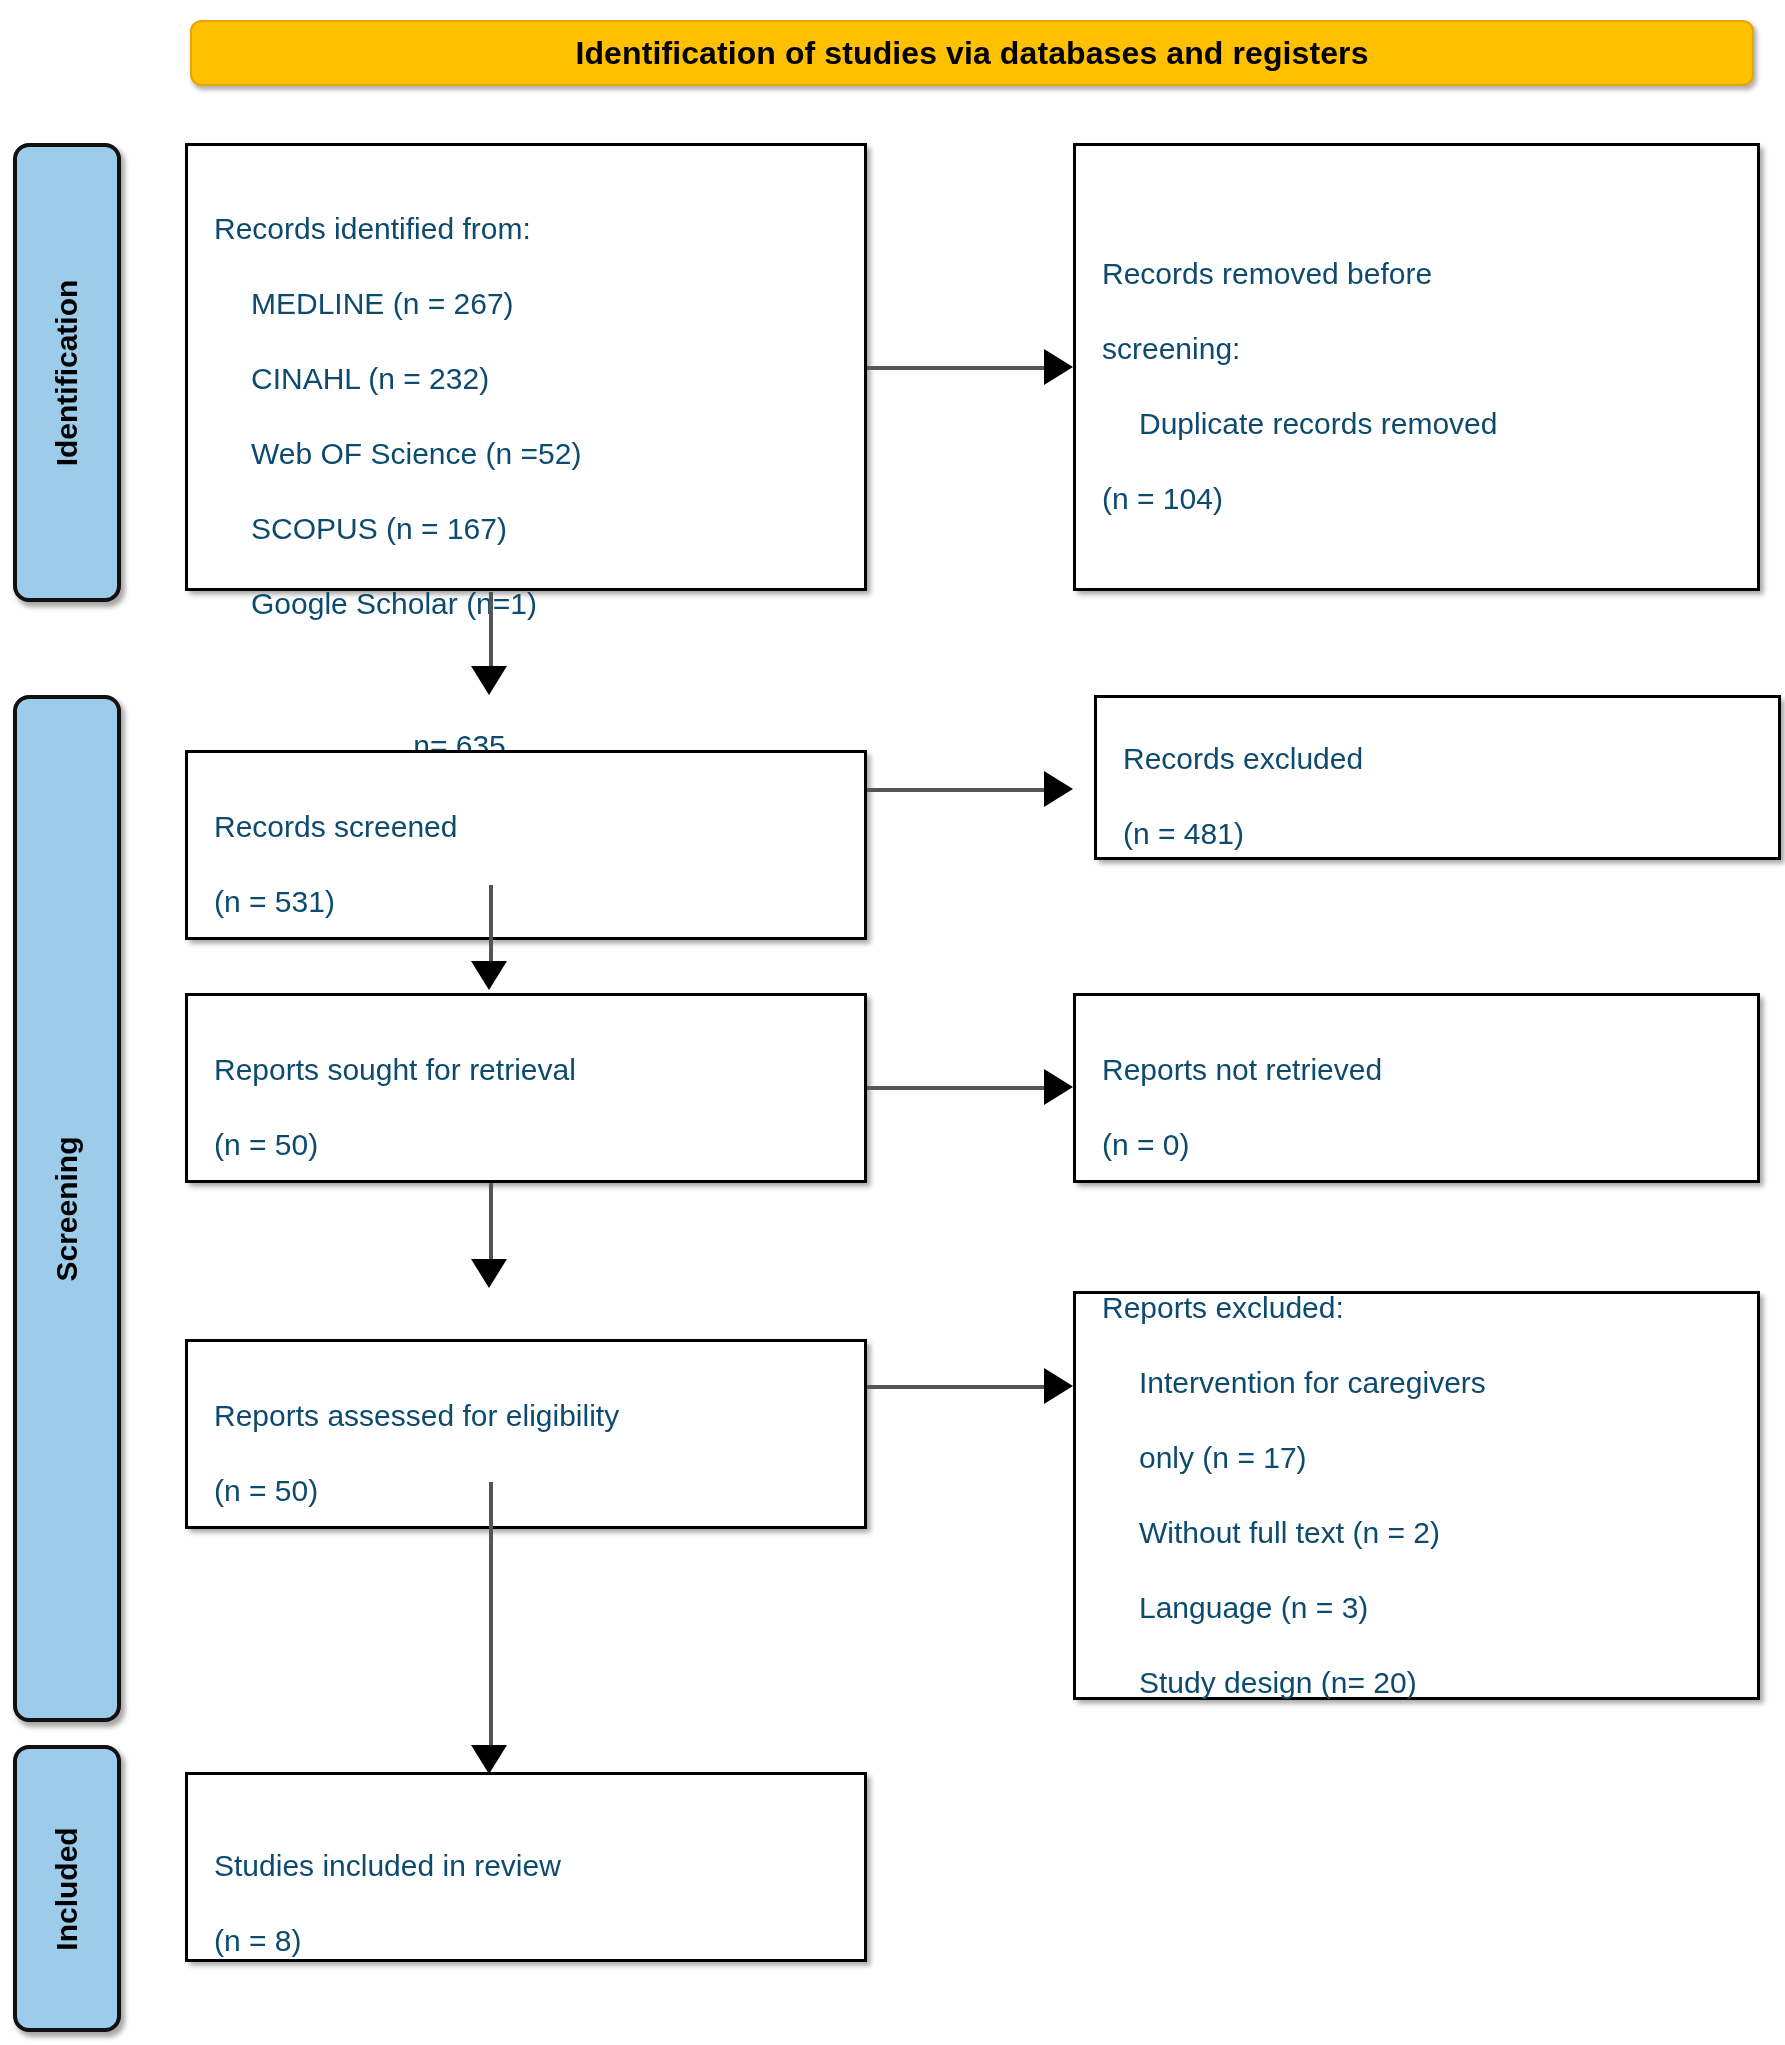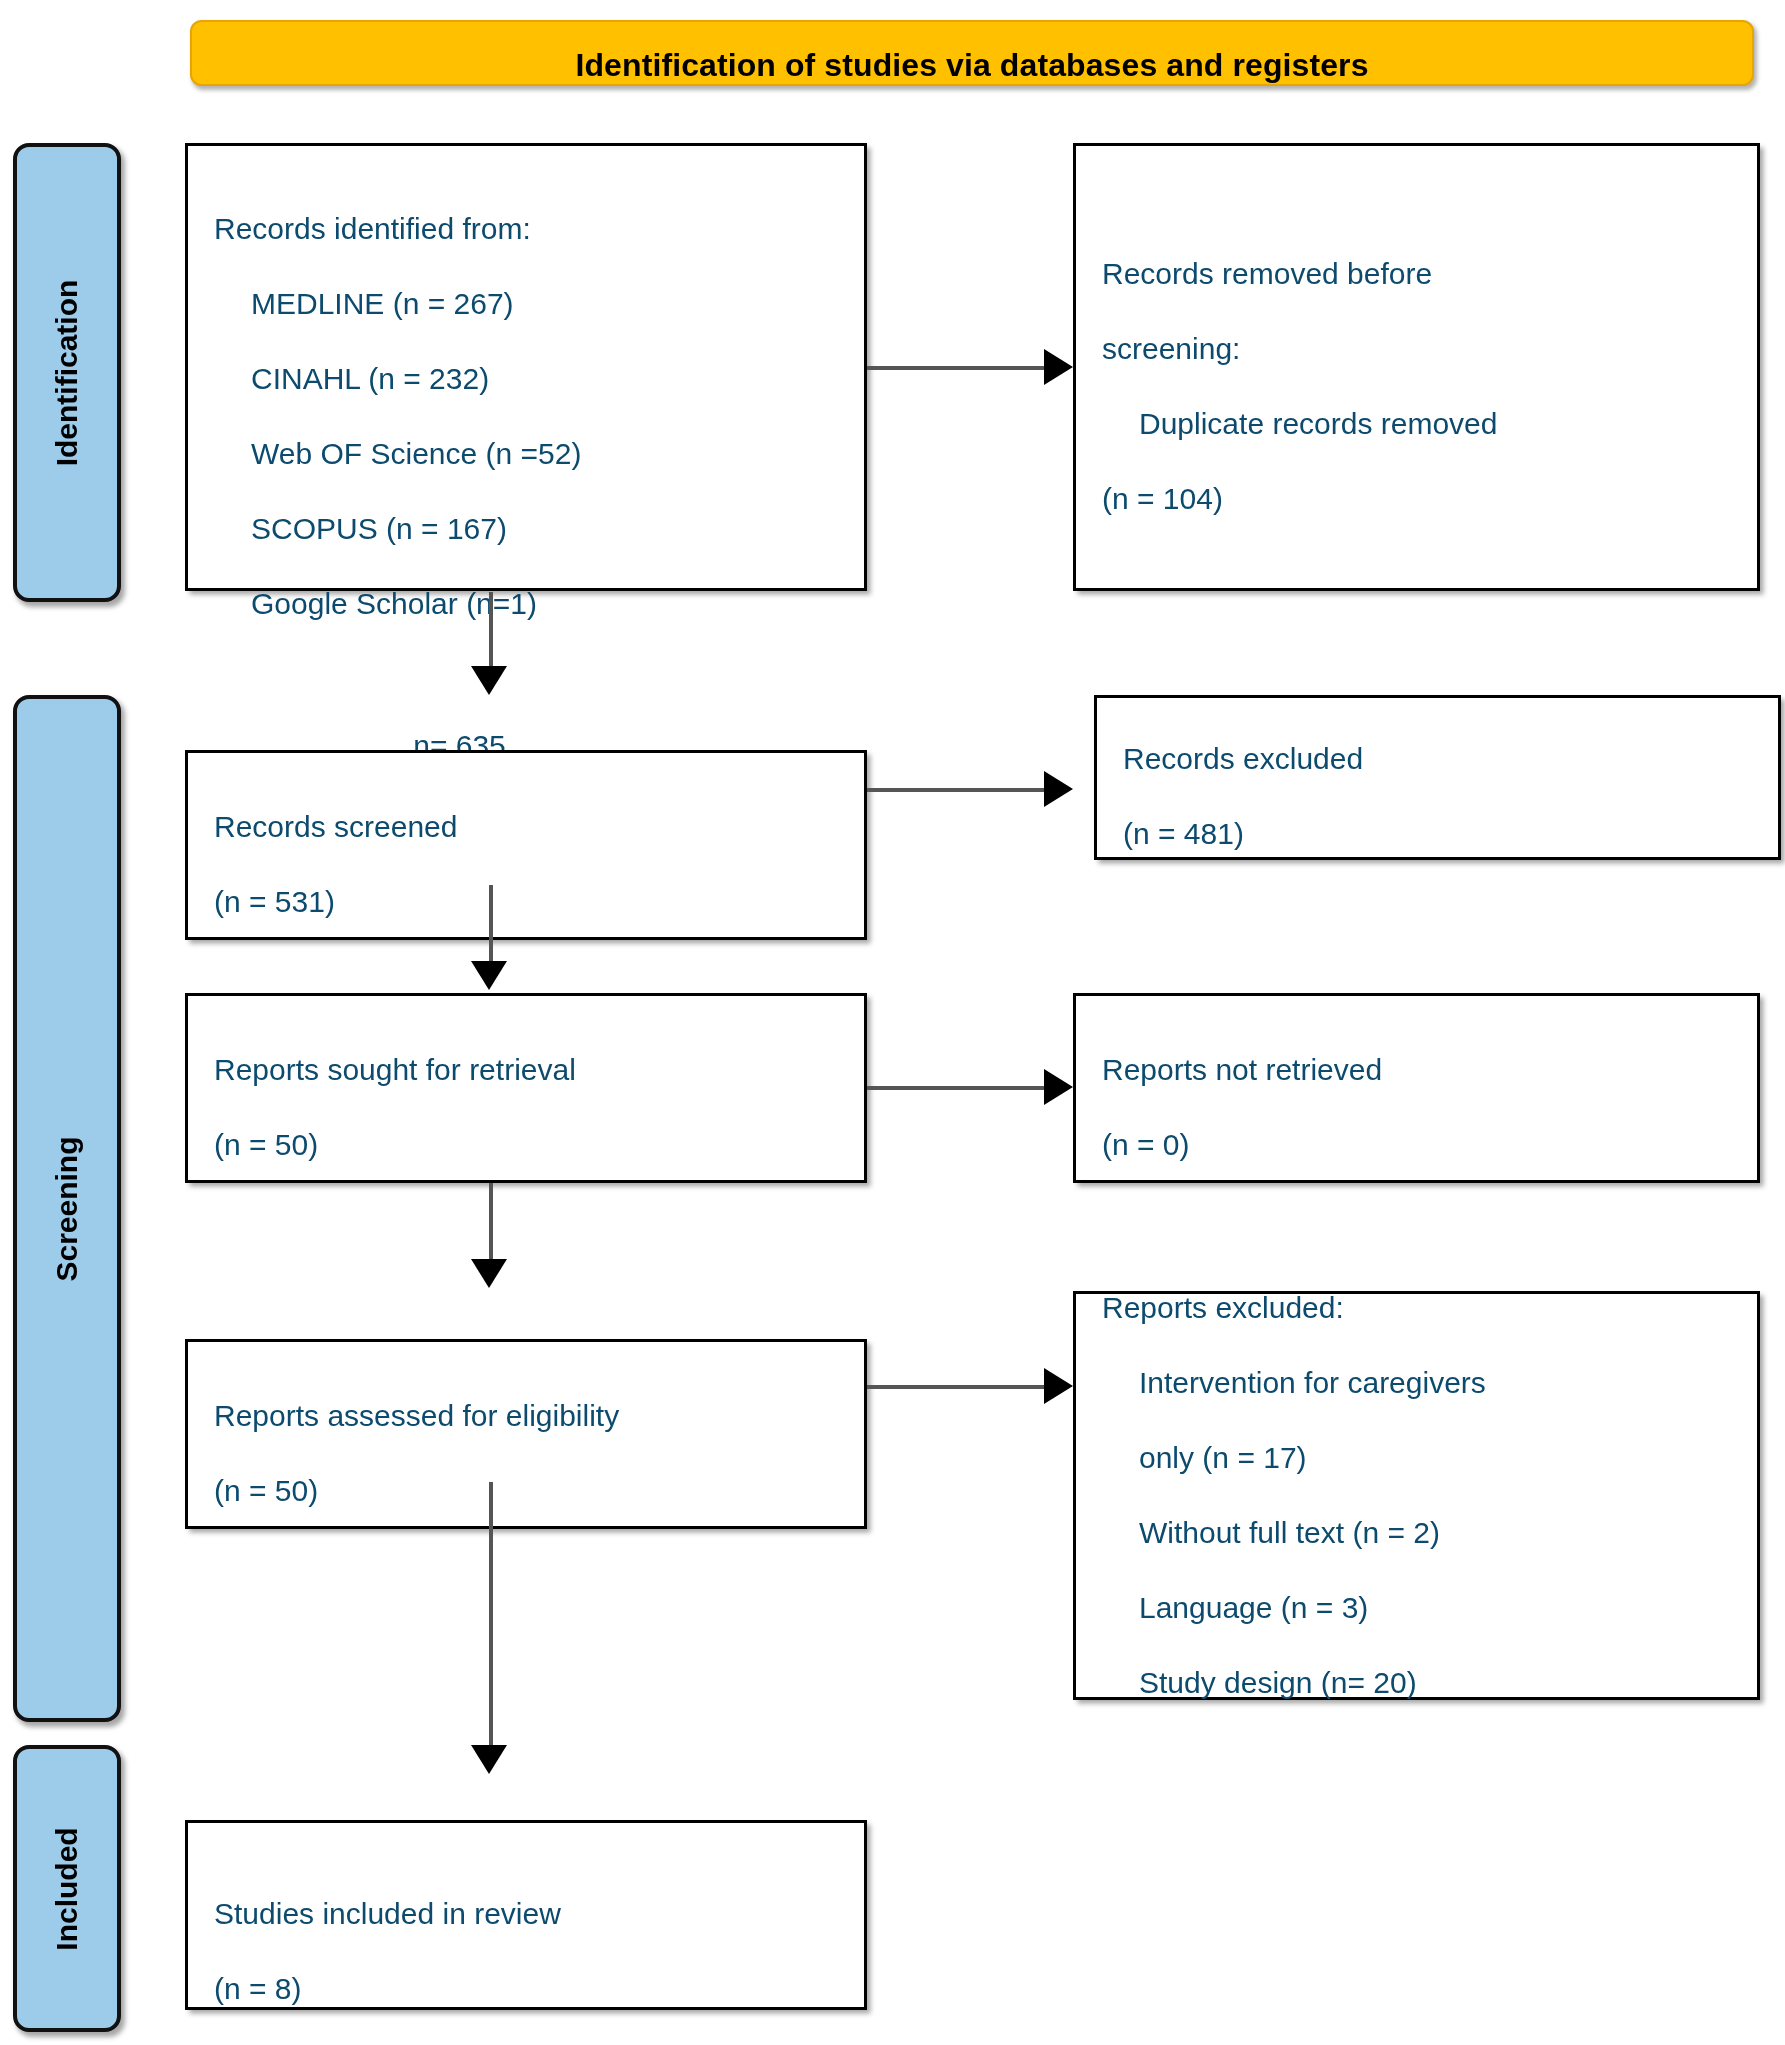--- a/index.html
+++ b/index.html
@@ -23,21 +23,21 @@
     position: absolute;
     left: 190px;
     top: 20px;
     width: 1564px;
     height: 66px;
     background: #FFC000;
     border: 2.9px solid #E8A400;
     border-radius: 11.5px;
     box-sizing: border-box;
     display: flex;
-    align-items: flex-end;
+    align-items: center;
     justify-content: center;
     box-shadow: 2.9px 3.6px 4.3px rgba(0,0,0,0.30);
   }
   .header-banner .title {
     font-size: 32px;
     font-weight: bold;
     color: #000000;
     letter-spacing: 0.1px;
     white-space: nowrap;
   }
@@ -230,21 +230,21 @@
       <span class="indent">Study design (n= 20)</span>
     </div>
   </div>
 
   <div class="conn-h" style="left:867px; top:1385px; width:179px;"></div>
   <div class="arrow-right" style="left:1044px; top:1368px;"></div>
 
   <div class="conn-v" style="left:489px; top:1482px; height:273px;"></div>
   <div class="arrow-down" style="left:471px; top:1745px;"></div>
 
-  <div class="box" style="left:185px; top:1772px; width:682px; height:190px;margin-top:48px;">
+  <div class="box" style="left:185px; top:1772px; width:682px; height:190px;">
     <div class="box-text" style="top:34px;">
       <span>Studies included in review</span><br>
       <span>(n = 8)</span>
     </div>
   </div>
 
 </div>
 
 
 </body></html>

